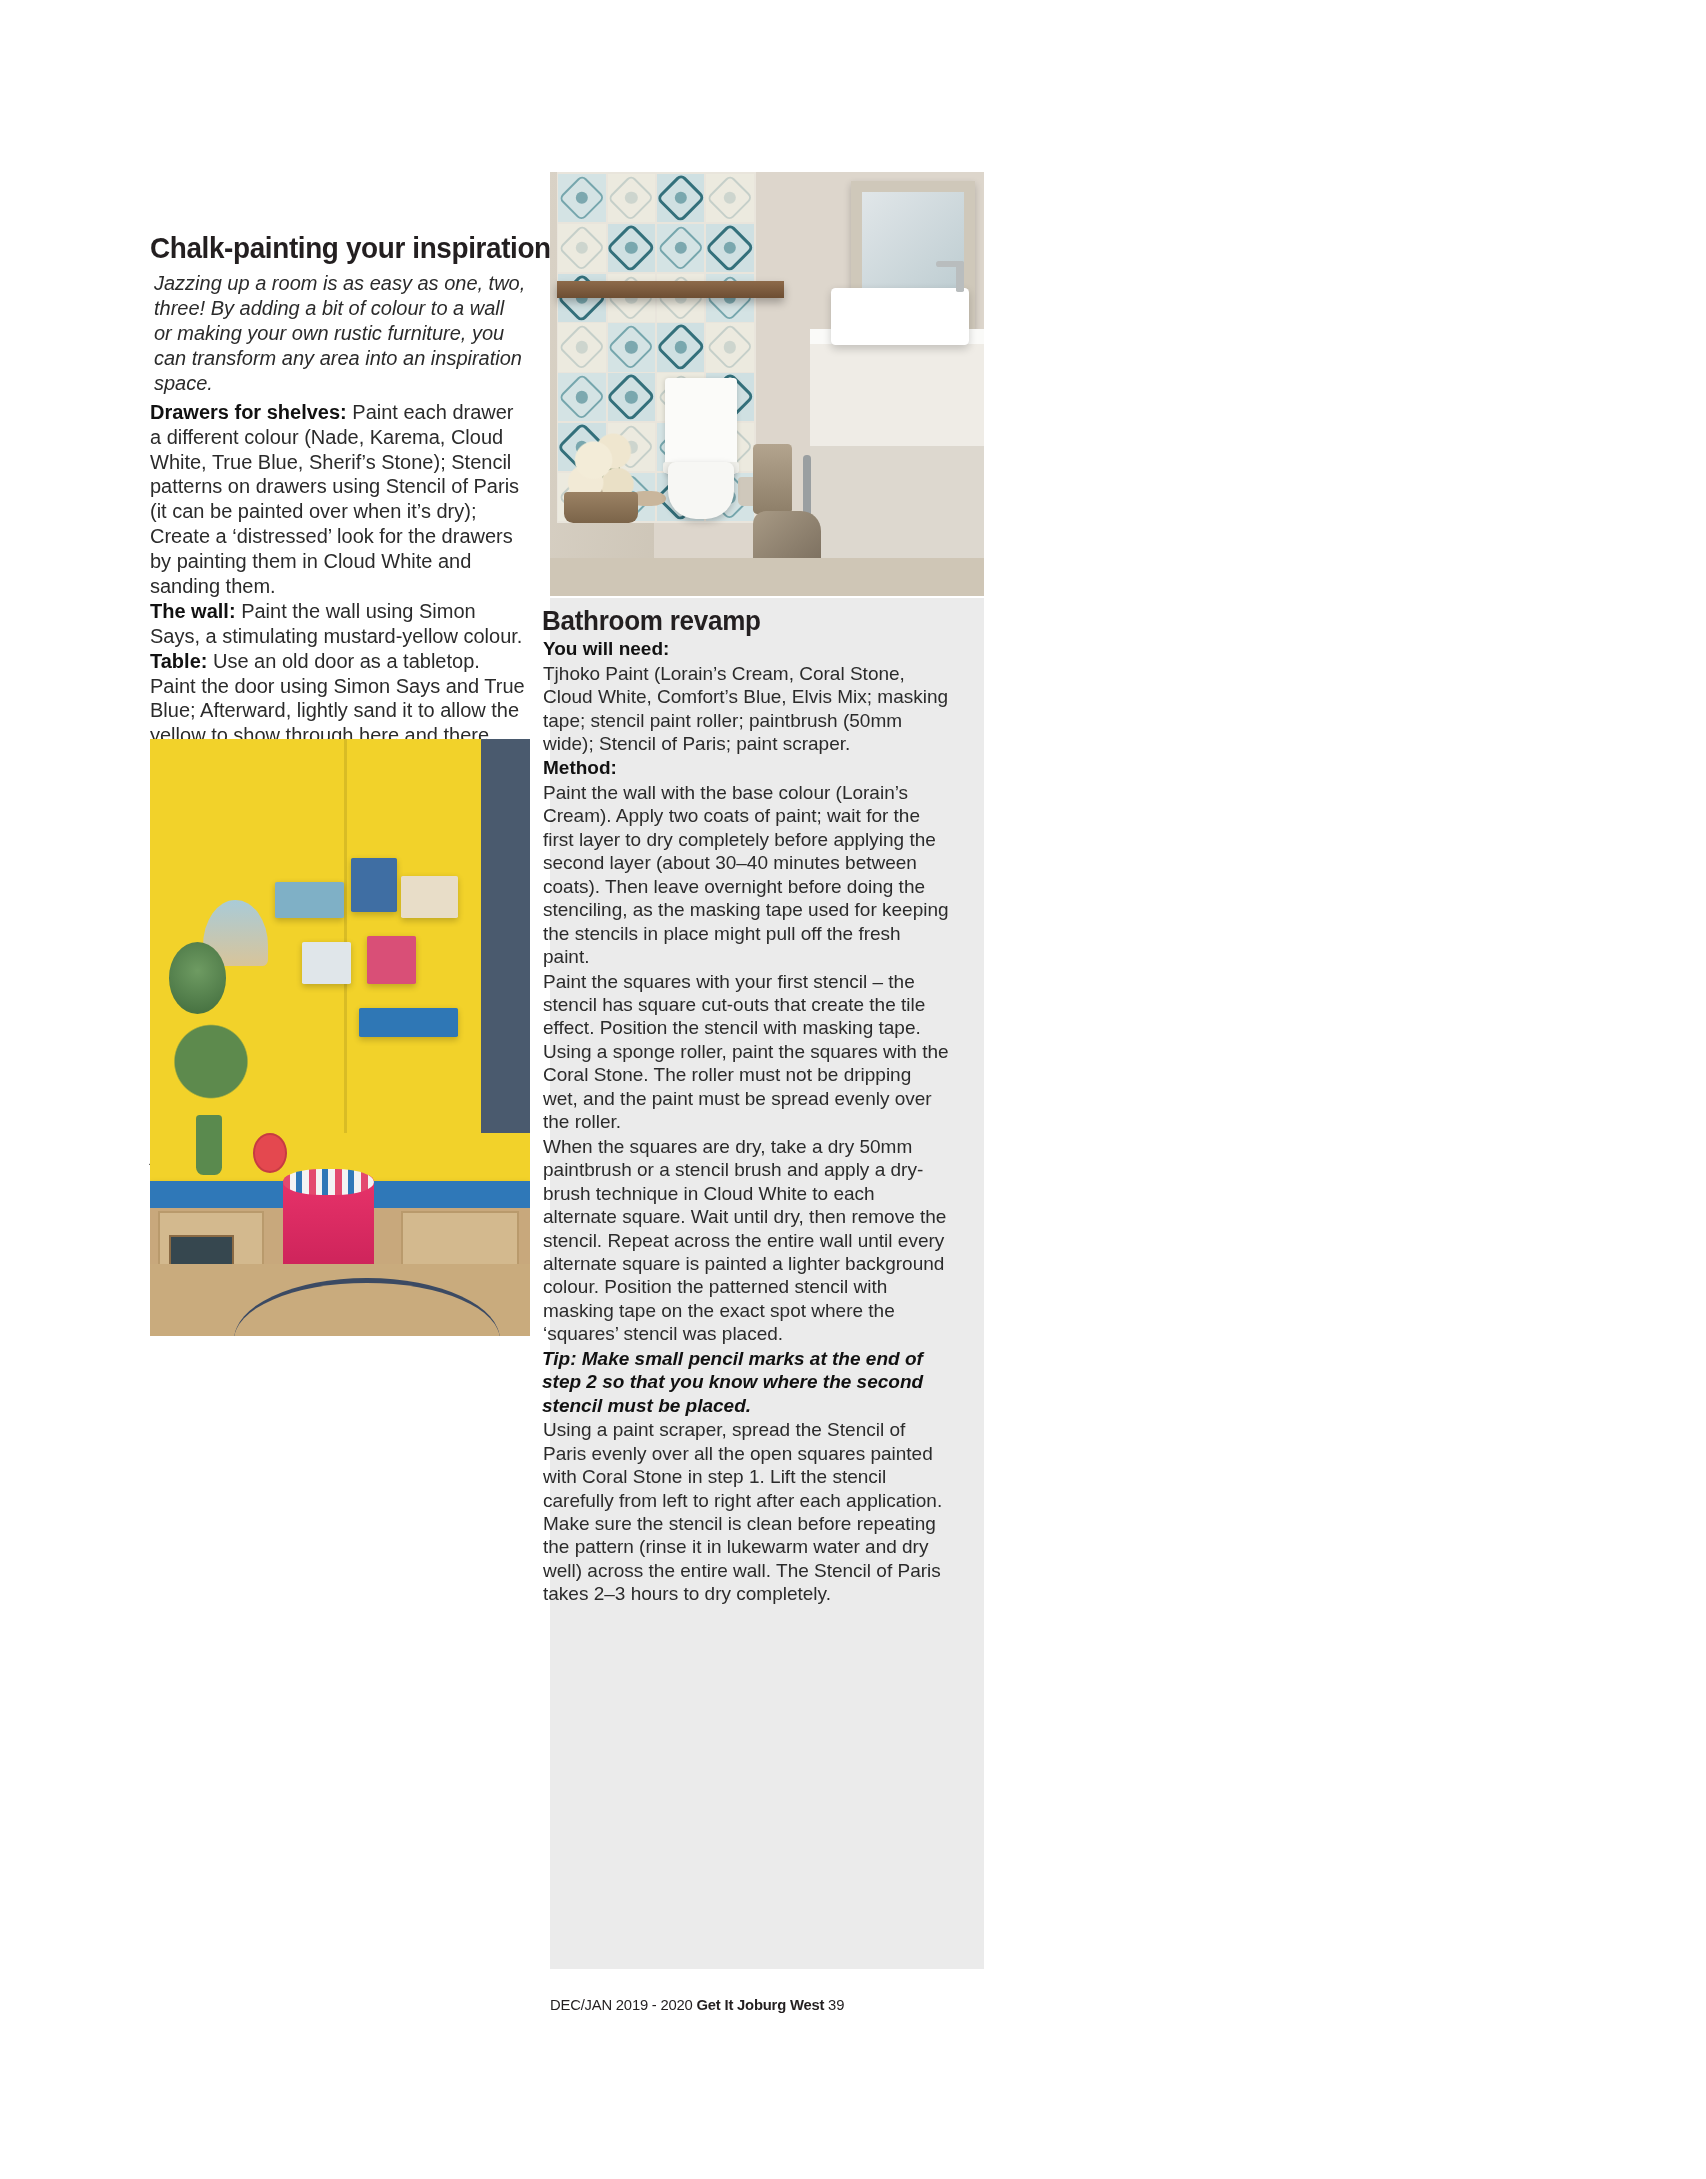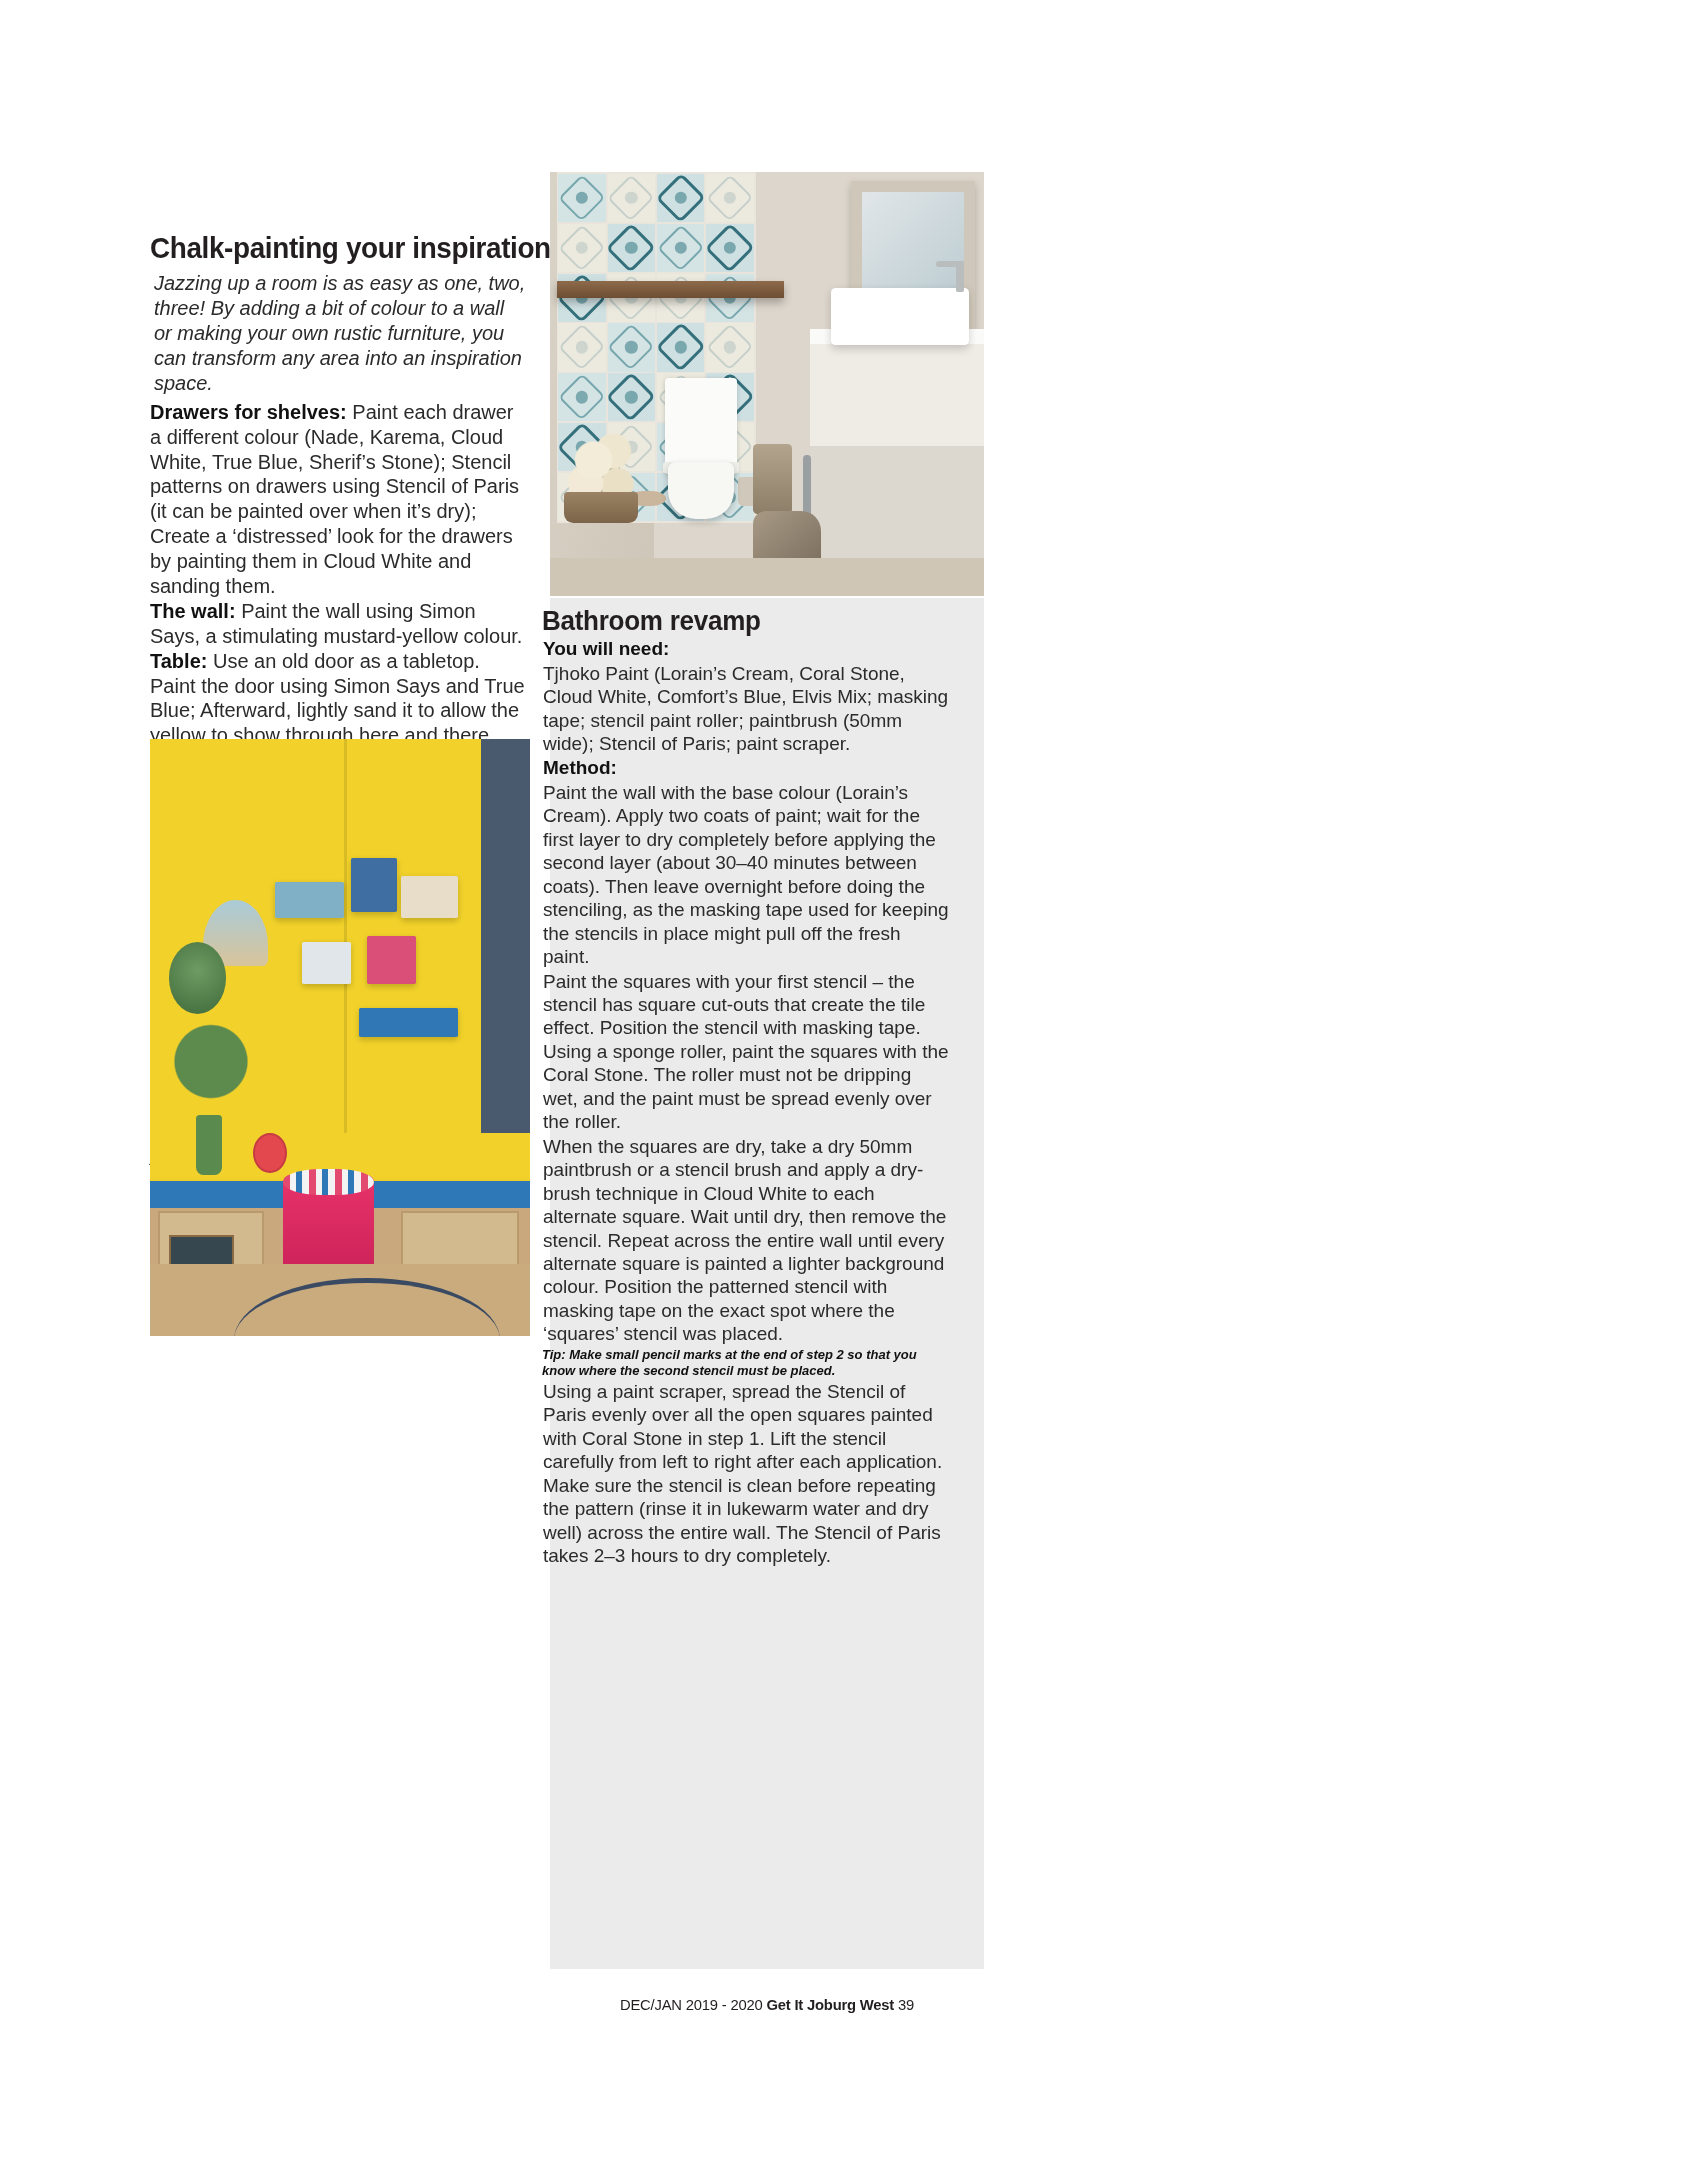--- a/index.html
+++ b/index.html
@@ -92,21 +92,21 @@
     white-space: nowrap;
   }
   .rt {
     font-size: 19px;
     line-height: 1.235;
     margin: 1px;
     color: #2b2b2b;
   }
   .rt b { font-weight: 700; color: #111111; }
   .tip {
-    font-size: 13px;
+    font-size: 19px;
     line-height: 1.235;
     margin: 0;
     font-weight: 700;
     font-style: italic;
     color: #111111;
   }
 
   
   .photo {
     position: absolute;
@@ -124,21 +124,21 @@
     width: 380px;
     height: 597px;
   }
 
   
   .footer {
     position: absolute;
     left: 550px;
     top: 1997px;
     width: 434px;
-    text-align: center;
+    text-align: left;
     font-size: 14.8px;
     letter-spacing: -0.2px;
     color: #231f20;
   }
   .footer .mag { font-weight: 700; }
 
   
   .bath-bg { position:absolute; inset:0; background:#ddd6cc; }
   .bath-wallL { position:absolute; left:0; top:0; width:24%; height:100%;
      background:linear-gradient(100deg,#d9d2c6,#cec6b8); }

